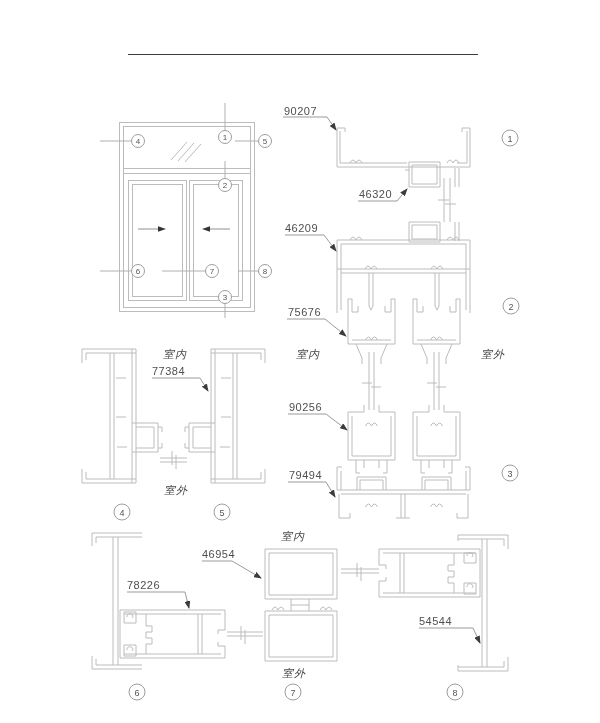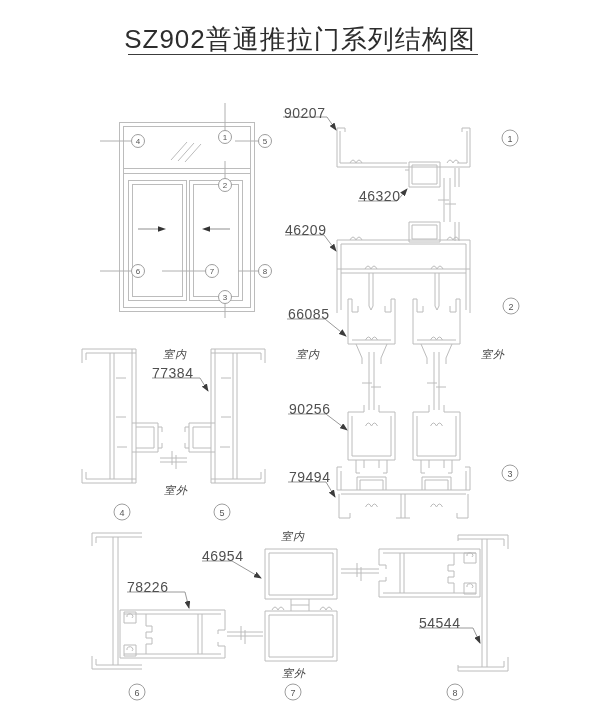--- a/index.html
+++ b/index.html
@@ -2,39 +2,38 @@
 <html><head>
 <meta charset="utf-8">
 <style>
   html,body{margin:0;padding:0;background:#fff;}
   .stage{position:relative;width:600px;height:723px;background:#ffffff;overflow:hidden;
          font-family:"Liberation Sans", sans-serif;}
   .title{position:absolute;left:0;right:0;top:22px;text-align:center;
          font-size:26px;letter-spacing:1px;color:#2d2d2d;font-weight:400;}
   .title-rule{position:absolute;left:128px;top:54px;width:350px;height:0;
               border-top:1.6px solid #3c3c3c;}
-  .lbl{position:absolute;font-size:14px;color:#4f4f4f;white-space:nowrap;letter-spacing:.5px;}
+  .lbl{position:absolute;font-size:11px;color:#4f4f4f;white-space:nowrap;letter-spacing:.5px;}
   .room{position:absolute;font-size:11px;color:#474747;white-space:nowrap;letter-spacing:1px;font-style:italic;}
   .co{position:absolute;width:12px;height:12px;border:1px solid #9e9e9e;border-radius:50%;
       background:#fff;display:flex;align-items:center;justify-content:center;
       font-size:8px;color:#555;transform:translate(-50%,-50%);}
   .sm{position:absolute;width:15px;height:15px;border:1px solid #9e9e9e;border-radius:50%;
       background:#fff;display:flex;align-items:center;justify-content:center;
       font-size:9px;color:#555;transform:translate(-50%,-50%);}
   svg{position:absolute;left:0;top:0;}
   .draw{stroke:#bcbcbc;fill:none;stroke-width:1;}
   .leader{stroke:#9a9a9a;fill:none;stroke-width:1;}
   .callout-line{stroke:#b0b0b0;fill:none;stroke-width:1;}
 </style>
 </head>
 <body>
 
 <div class="stage">
 
-  <div class="title">SZ902普通推拉门系列结构图</div>
   <div class="title-rule"></div>
 
   <svg width="600" height="723" viewBox="0 0 600 723">
     <defs>
       <path id="om" d="M-6,0 Q-3,-6 0,0 Q3,-6 6,0"></path>
       <marker id="ah" markerWidth="8" markerHeight="6" refX="7" refY="3" orient="auto">
         <path d="M0,0 L8,3 L0,6 Z" fill="#3c3c3c" stroke="none"></path>
       </marker>
     </defs>
 
@@ -151,21 +150,21 @@
       <path d="M152,378 H200 L208,391" marker-end="url(#ah)"></path>
       <path d="M127,592 H185 L189,608" marker-end="url(#ah)"></path>
       <path d="M202,561 H232 L261,578" marker-end="url(#ah)"></path>
       <path d="M419,628 H473 L480,643" marker-end="url(#ah)"></path>
     </g>
   </svg>
 
   <div class="lbl" style="left:284px;top:105px">90207</div>
   <div class="lbl" style="left:359px;top:188px">46320</div>
   <div class="lbl" style="left:285px;top:222px">46209</div>
-  <div class="lbl" style="left:288px;top:306px">66085</div>
+  <div class="lbl" style="left:288px;top:306px">75676</div>
   <div class="lbl" style="left:289px;top:401px">90256</div>
   <div class="lbl" style="left:289px;top:469px">79494</div>
   <div class="lbl" style="left:152px;top:365px">77384</div>
   <div class="lbl" style="left:127px;top:579px">78226</div>
   <div class="lbl" style="left:202px;top:548px">46954</div>
   <div class="lbl" style="left:419px;top:615px">54544</div>
 
   <div class="room" style="left:163px;top:347px">室内</div>
   <div class="room" style="left:164px;top:483px">室外</div>
   <div class="room" style="left:296px;top:347px">室内</div>

